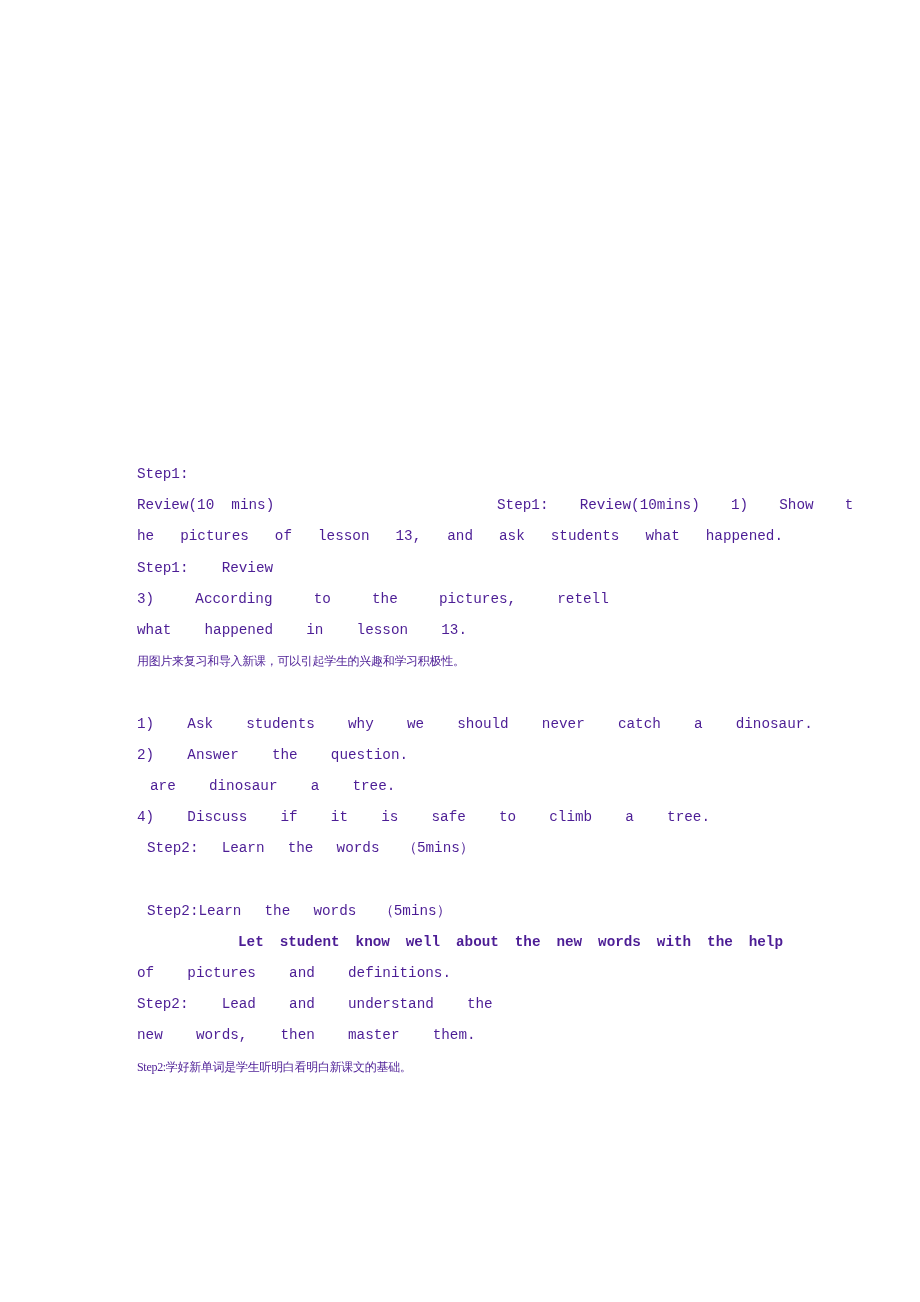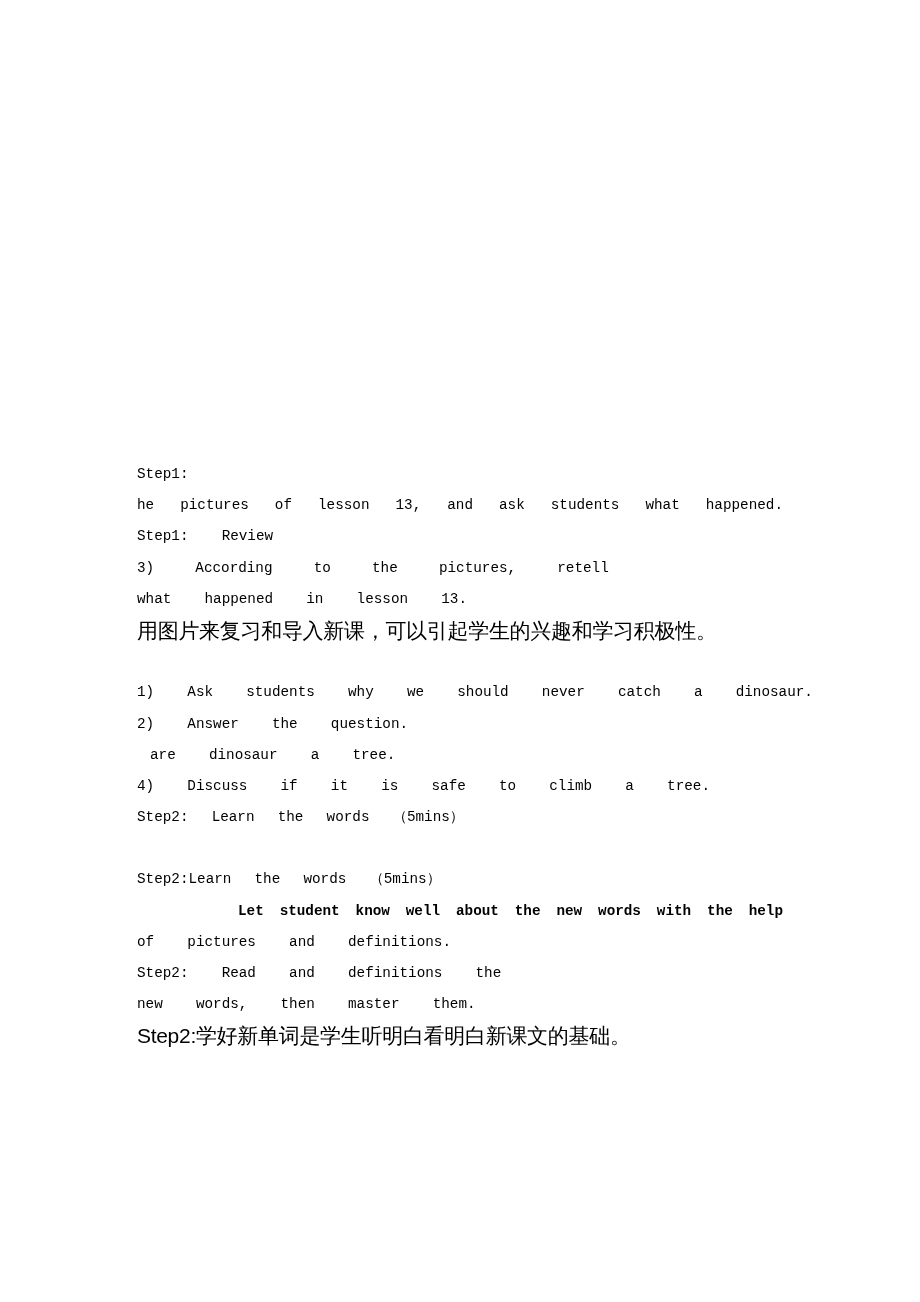--- a/index.html
+++ b/index.html
@@ -32,45 +32,45 @@
     width: 646px;
   }
 
   .line {
     font-family: "Liberation Mono", "DejaVu Sans Mono", monospace;
     font-size: 14.3px;
     line-height: 31.2px;
     height: 31.2px;
     white-space: pre;
     letter-spacing: 0px;
-    color: #000000;
+    color: #4c1d95;
     text-rendering: optimizeLegibility;
   }
 
   
   .line.just {
     white-space: normal;
     text-align: justify;
     text-align-last: justify;
     word-spacing: 0px;
   }
 
   .line.cjk-line {
-    font-family: Liberation Sans, sans-serif;
-    font-size: 21px;
+    font-family: Liberation Serif, serif;
+    font-size: 12px;
     letter-spacing: -0.3px;
   }
 
   
   .line.blank {
     height: 31.2px;
   }
 
   
-  .ws1 { word-spacing: 3px; }
+  .ws1 { word-spacing: 3px; margin-left: 10px; }
   .ws2 { word-spacing: 8px; }
   .ws3 { word-spacing: 12px; }
 
   .indent-sm { padding-left: 13px; }
   .indent-lg { padding-left: 101px; font-weight: bold; }
 
   
   .row-split {
     display: flex;
     flex-direction: row;
@@ -82,20 +82,24 @@
 </style>
 </head>
 <body>
 
 <div class="page">
 
   <div class="doc-body">
 
     <div class="line">Step1:</div>
 
+    <div class="line row-split">
+      <span class="left">Review(10  mins)</span>
+      <span class="right">Step1:  Review(10mins)  1)  Show  t</span>
+    </div>
 
     <div class="line just">he  pictures  of  lesson  13,  and  ask  students  what  happened.</div>
 
     <div class="line ws2">Step1:  Review</div>
 
     <div class="line ws3">3)  According  to  the  pictures,  retell</div>
 
     <div class="line ws2">what  happened  in  lesson  13.</div>
 
     <div class="line cjk-line">用图片来复习和导入新课，可以引起学生的兴趣和学习积极性。</div>
@@ -114,21 +118,21 @@
     <div class="line ws1">Step2:  Learn  the  words  （5mins）</div>
 
     <div class="line blank"></div>
 
     <div class="line ws1">Step2:Learn  the  words  （5mins）</div>
 
     <div class="line just indent-lg">Let  student  know  well  about  the  new  words  with  the  help</div>
 
     <div class="line ws2">of  pictures  and  definitions.</div>
 
-    <div class="line ws2">Step2:  Read  and  definitions  the</div>
+    <div class="line ws2">Step2:  Lead  and  understand  the</div>
 
     <div class="line ws2">new  words,  then  master  them.</div>
 
     <div class="line cjk-line">Step2:学好新单词是学生听明白看明白新课文的基础。</div>
 
   </div>
 
 </div>
 
 </body></html>

